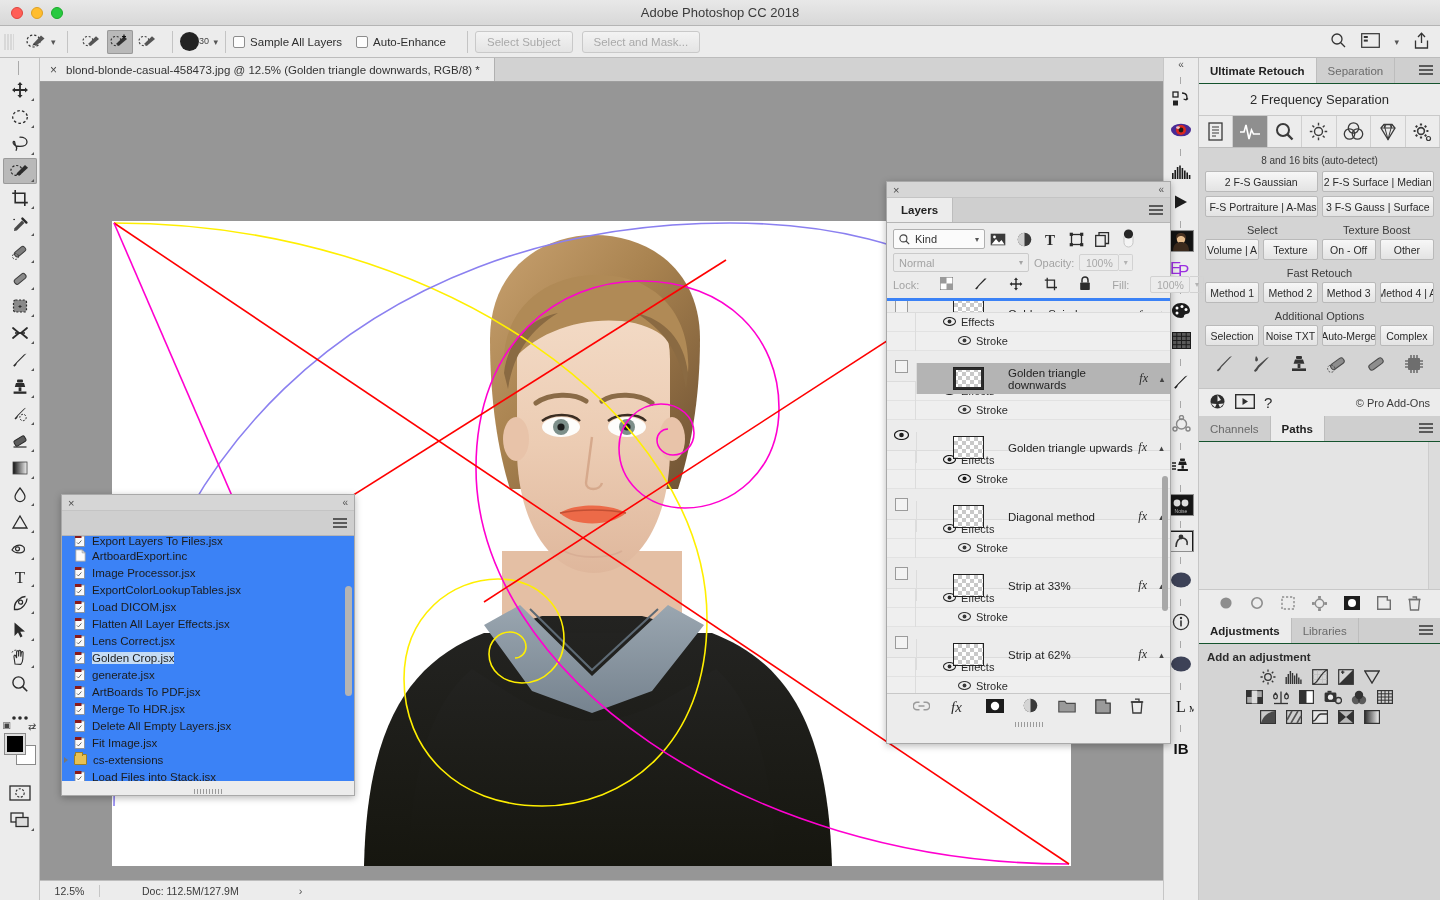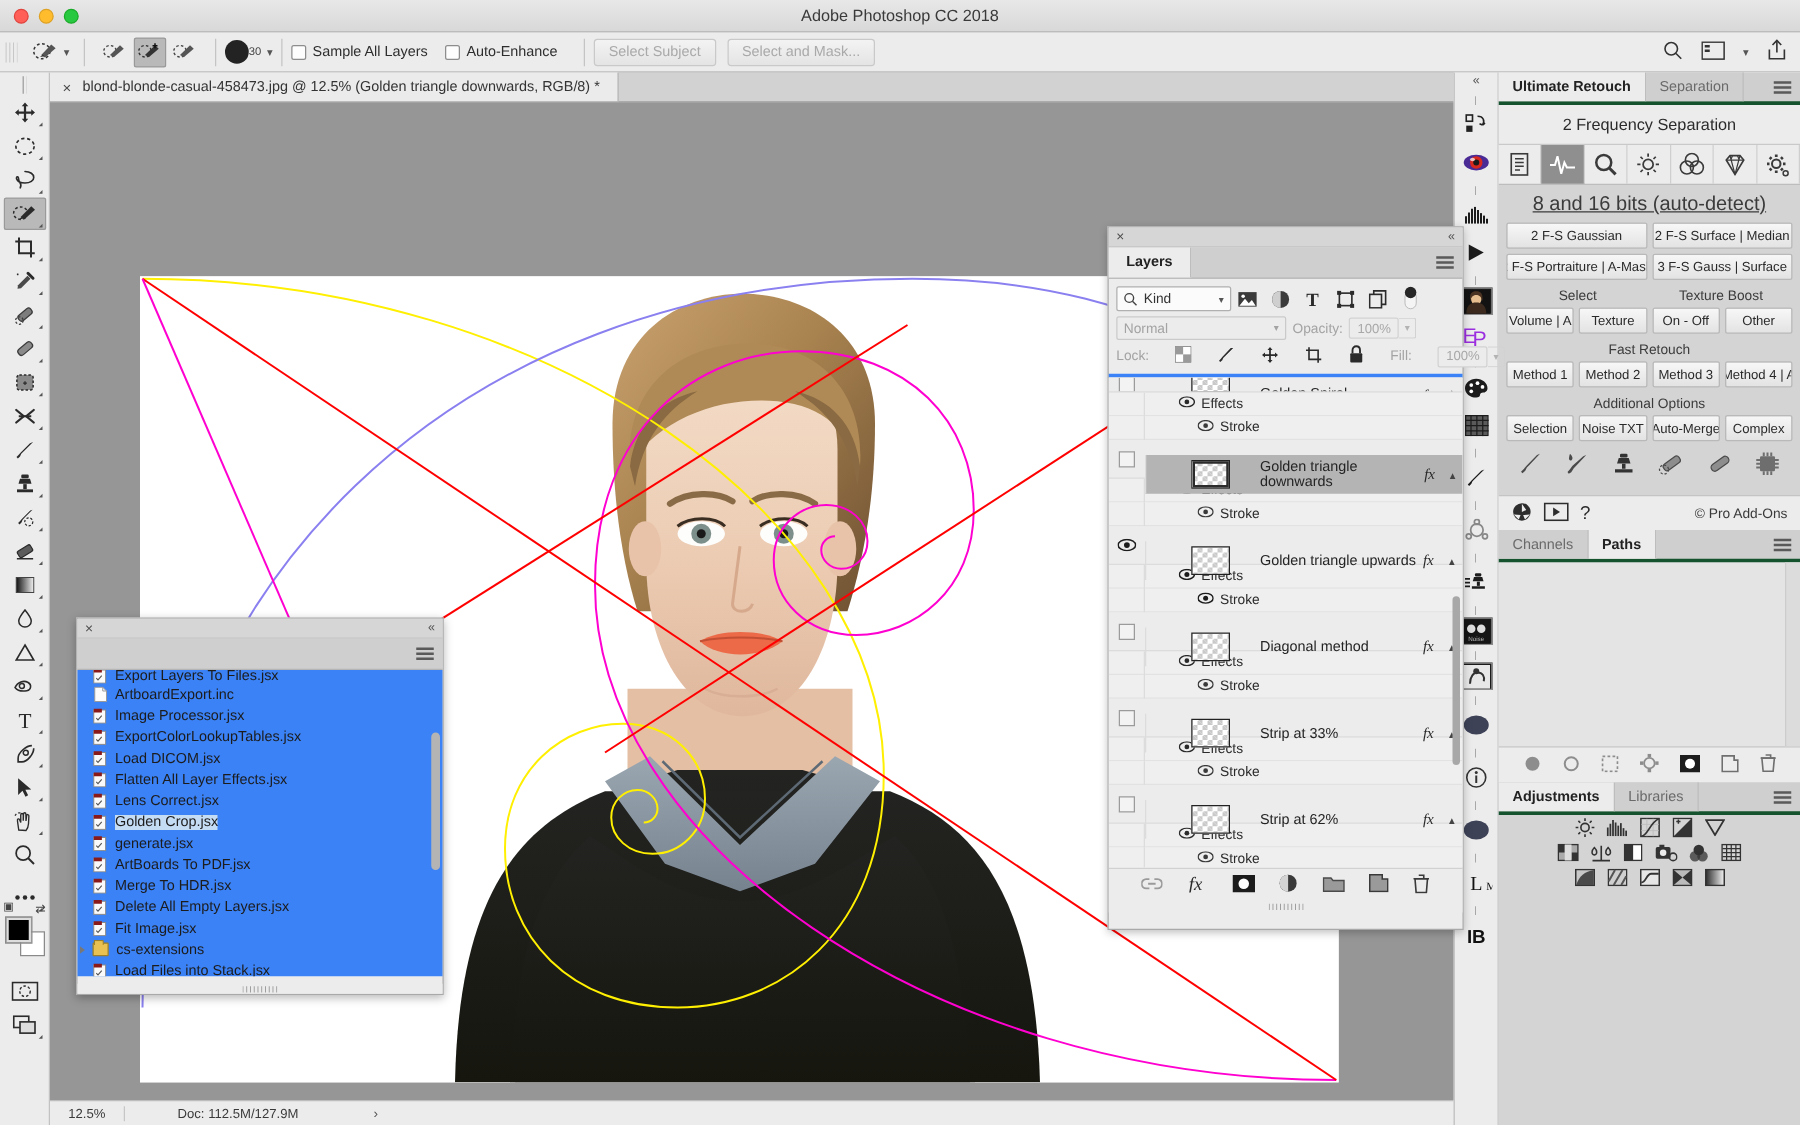--- a/index.html
+++ b/index.html
@@ -118,35 +118,35 @@
   }
   .dockcollapse { text-align:center; font-size:10px; color:#555; height:12px; line-height:10px; }
   .dgrip { height:12px; width:20px; margin:2px auto 0;
     background-image: repeating-linear-gradient(90deg,#a8a8a8 0 1px, transparent 1px 3px);
     background-size:3px 7px; background-position:center; background-repeat:no-repeat; }
   .dicon { width:30px; height:28px; margin:0 auto 2px; display:flex; align-items:center; justify-content:center; }
   .dicon.framed { border:1px solid #8e8e8e; background:#1a1a1a; width:26px; height:22px; }
 
   
   .rightcol { position:absolute; left:1199px; top:58px; width:241px; height:842px; background:#d4d4d4; }
-  .ptabs { display:flex; height:26px; background:#cfcfcf; border-bottom:3px solid #14532d; align-items:stretch; position:relative; }
+  .ptabs { display:flex; height:26px; background:#cfcfcf; border-bottom:1px solid #14532d; align-items:stretch; position:relative; }
   .ptab { display:flex; align-items:center; padding:0 11px; font-size:11.5px; color:#6a6a6a;
           background:#cfcfcf; border-right:1px solid #bdbdbd; }
   .ptab.active { background:#ececec; color:#222; font-weight:bold; }
   .pmenu { position:absolute; right:7px; top:7px; width:14px; }
   .pmenu div { height:2px; background:#5a5a5a; margin-bottom:2px; }
 
   .urpanel { background:#ececec; }
   .ur-title { text-align:center; font-size:13px; padding:8px 0 8px; color:#2b2b2b; border-bottom:1px solid #c9c9c9;}
   .ur-icons { display:flex; background:#ececec; border-bottom:1px solid #bdbdbd; }
   .ur-ic { flex:1; height:31px; display:flex; align-items:center; justify-content:center;
            border-right:1px solid #cfcfcf; }
   .ur-ic.on { background:#8f8f8f; }
   .ur-body { background:#d4d4d4; padding:4px 6px 6px; }
-  .ur-note { text-align:center; font-size:16px; color:#3b3b3b; padding:3px 0 5px;text-decoration:underline; }
+  .ur-note { text-align:center; font-size:10px; color:#3b3b3b; padding:3px 0 5px; }
   .ur-grid { display:grid; gap:4px; }
   .ur-grid.c2 { grid-template-columns:1fr 1fr; }
   .ur-grid.c4 { grid-template-columns:repeat(4,1fr); }
   .ur-btn {
     height:21px; display:flex; align-items:center; justify-content:center;
     font-size:10.5px; color:#2a2a2a;
     background:linear-gradient(#f7f7f7,#e3e3e3);
     border:1px solid #b9b9b9; border-radius:2px; white-space:nowrap; overflow:hidden;
   }
   .ur-sect { display:flex; margin:7px 0 3px; }
@@ -1011,20 +1011,21 @@
     <div class="adjpanel">
       <div class="ptabs">
         <div class="ptab active">Adjustments</div>
         <div class="ptab">Libraries</div>
         <div class="pmenu">
             <div></div>
             <div></div>
             <div></div>
           </div>
       </div>
+      <div class="adj-head">Add an adjustment</div>
       <div class="adj-row">
         <span class="adjic">
             <svg width="16" height="16" viewBox="0 0 16 16">
               <circle cx="8" cy="8" r="3.3" fill="none" stroke="#333" stroke-width="1.3"></circle>
               <g stroke="#333" stroke-width="1.3">
                 <path d="M8 0.5 v2.2 M8 13.3 v2.2 M0.5 8 h2.2 M13.3 8 h2.2 M2.7 2.7 l1.5 1.5 M11.8 11.8 l1.5 1.5 M13.3 2.7 l-1.5 1.5 M4.2 11.8 l-1.5 1.5"></path>
               </g>
             </svg>
           </span>
         <span class="adjic">

